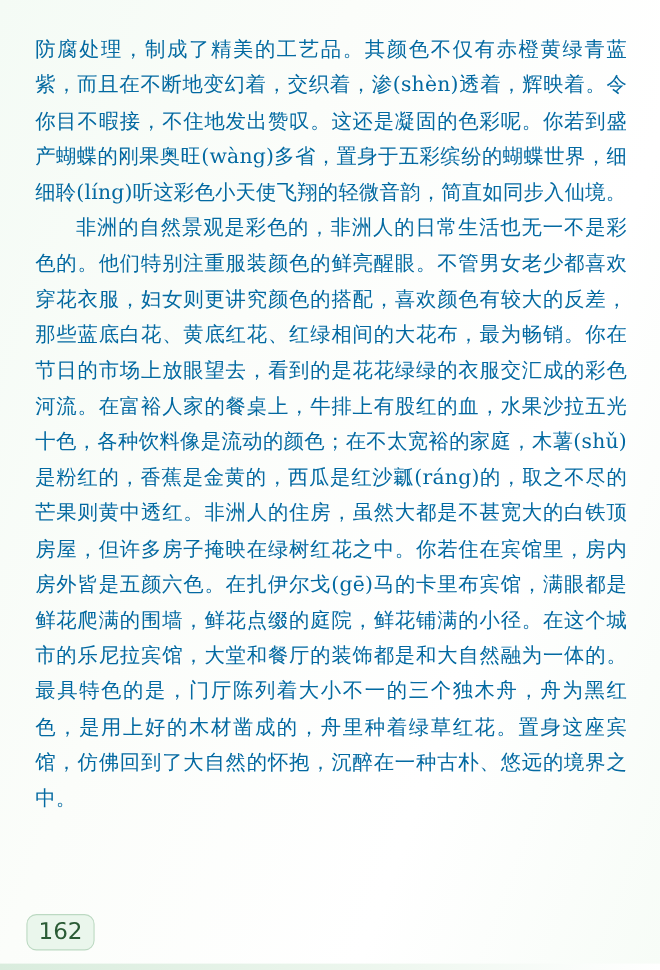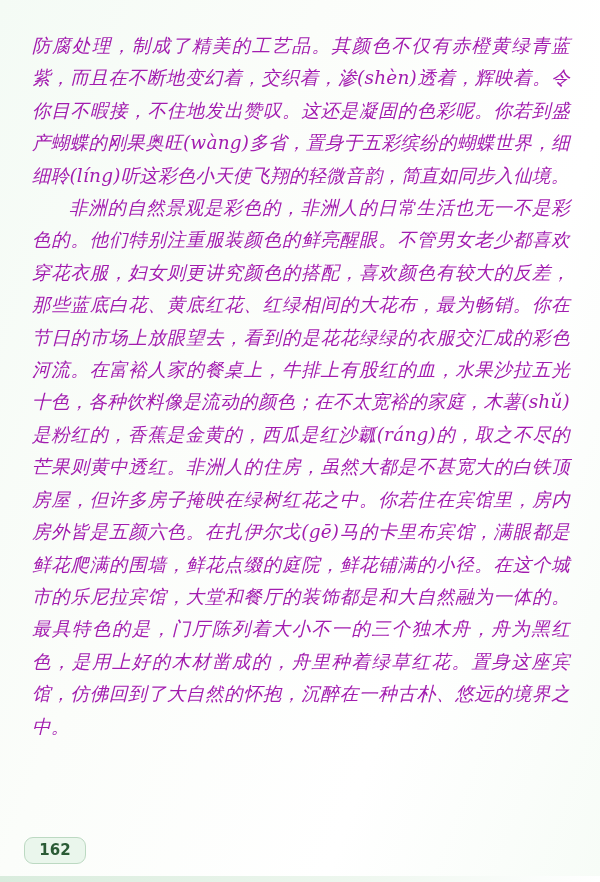--- a/index.html
+++ b/index.html
@@ -30,49 +30,48 @@
     z-index: 0;
   }
   .content {
     position: relative;
     z-index: 1;
     padding: 30px 30px 0 32px;
   }
   .para {
     font-size: 18.5px;
     line-height: 32.4px;
-    color: #a21caf;
+    color: #0369a1;
     text-align: justify;
     text-justify: inter-ideograph;
     margin: 0 0 0 0;
     letter-spacing: 0.2px;
     font-family: "DejaVu Serif", "Liberation Serif", serif;
-    font-style: italic;
   }
   .para.indent {
     text-indent: 2em;
   }
   .page-number-wrap {
     position: absolute;
     left: 24px;
     bottom: 18px;
     z-index: 2;
     display: flex;
     align-items: center;
   }
   .page-number {
     display: inline-block;
     min-width: 44px;
     padding: 3px 8px 4px 8px;
     background: #eaf6ec;
     border: 1px solid #bcd9c2;
     border-radius: 9px;
     color: #2a5b35;
-    font-size: 15px;
-    font-weight: bold;
+    font-size: 21px;
+    font-weight: normal;
     text-align: center;
     font-family: "DejaVu Sans", "Liberation Sans", sans-serif;
   }
   .bottom-rule {
     position: absolute;
     left: 0;
     right: 0;
     bottom: 0;
     height: 6px;
     background: linear-gradient(90deg, #d9ecdd 0%, #eef7ef 60%, #ffffff 100%);

